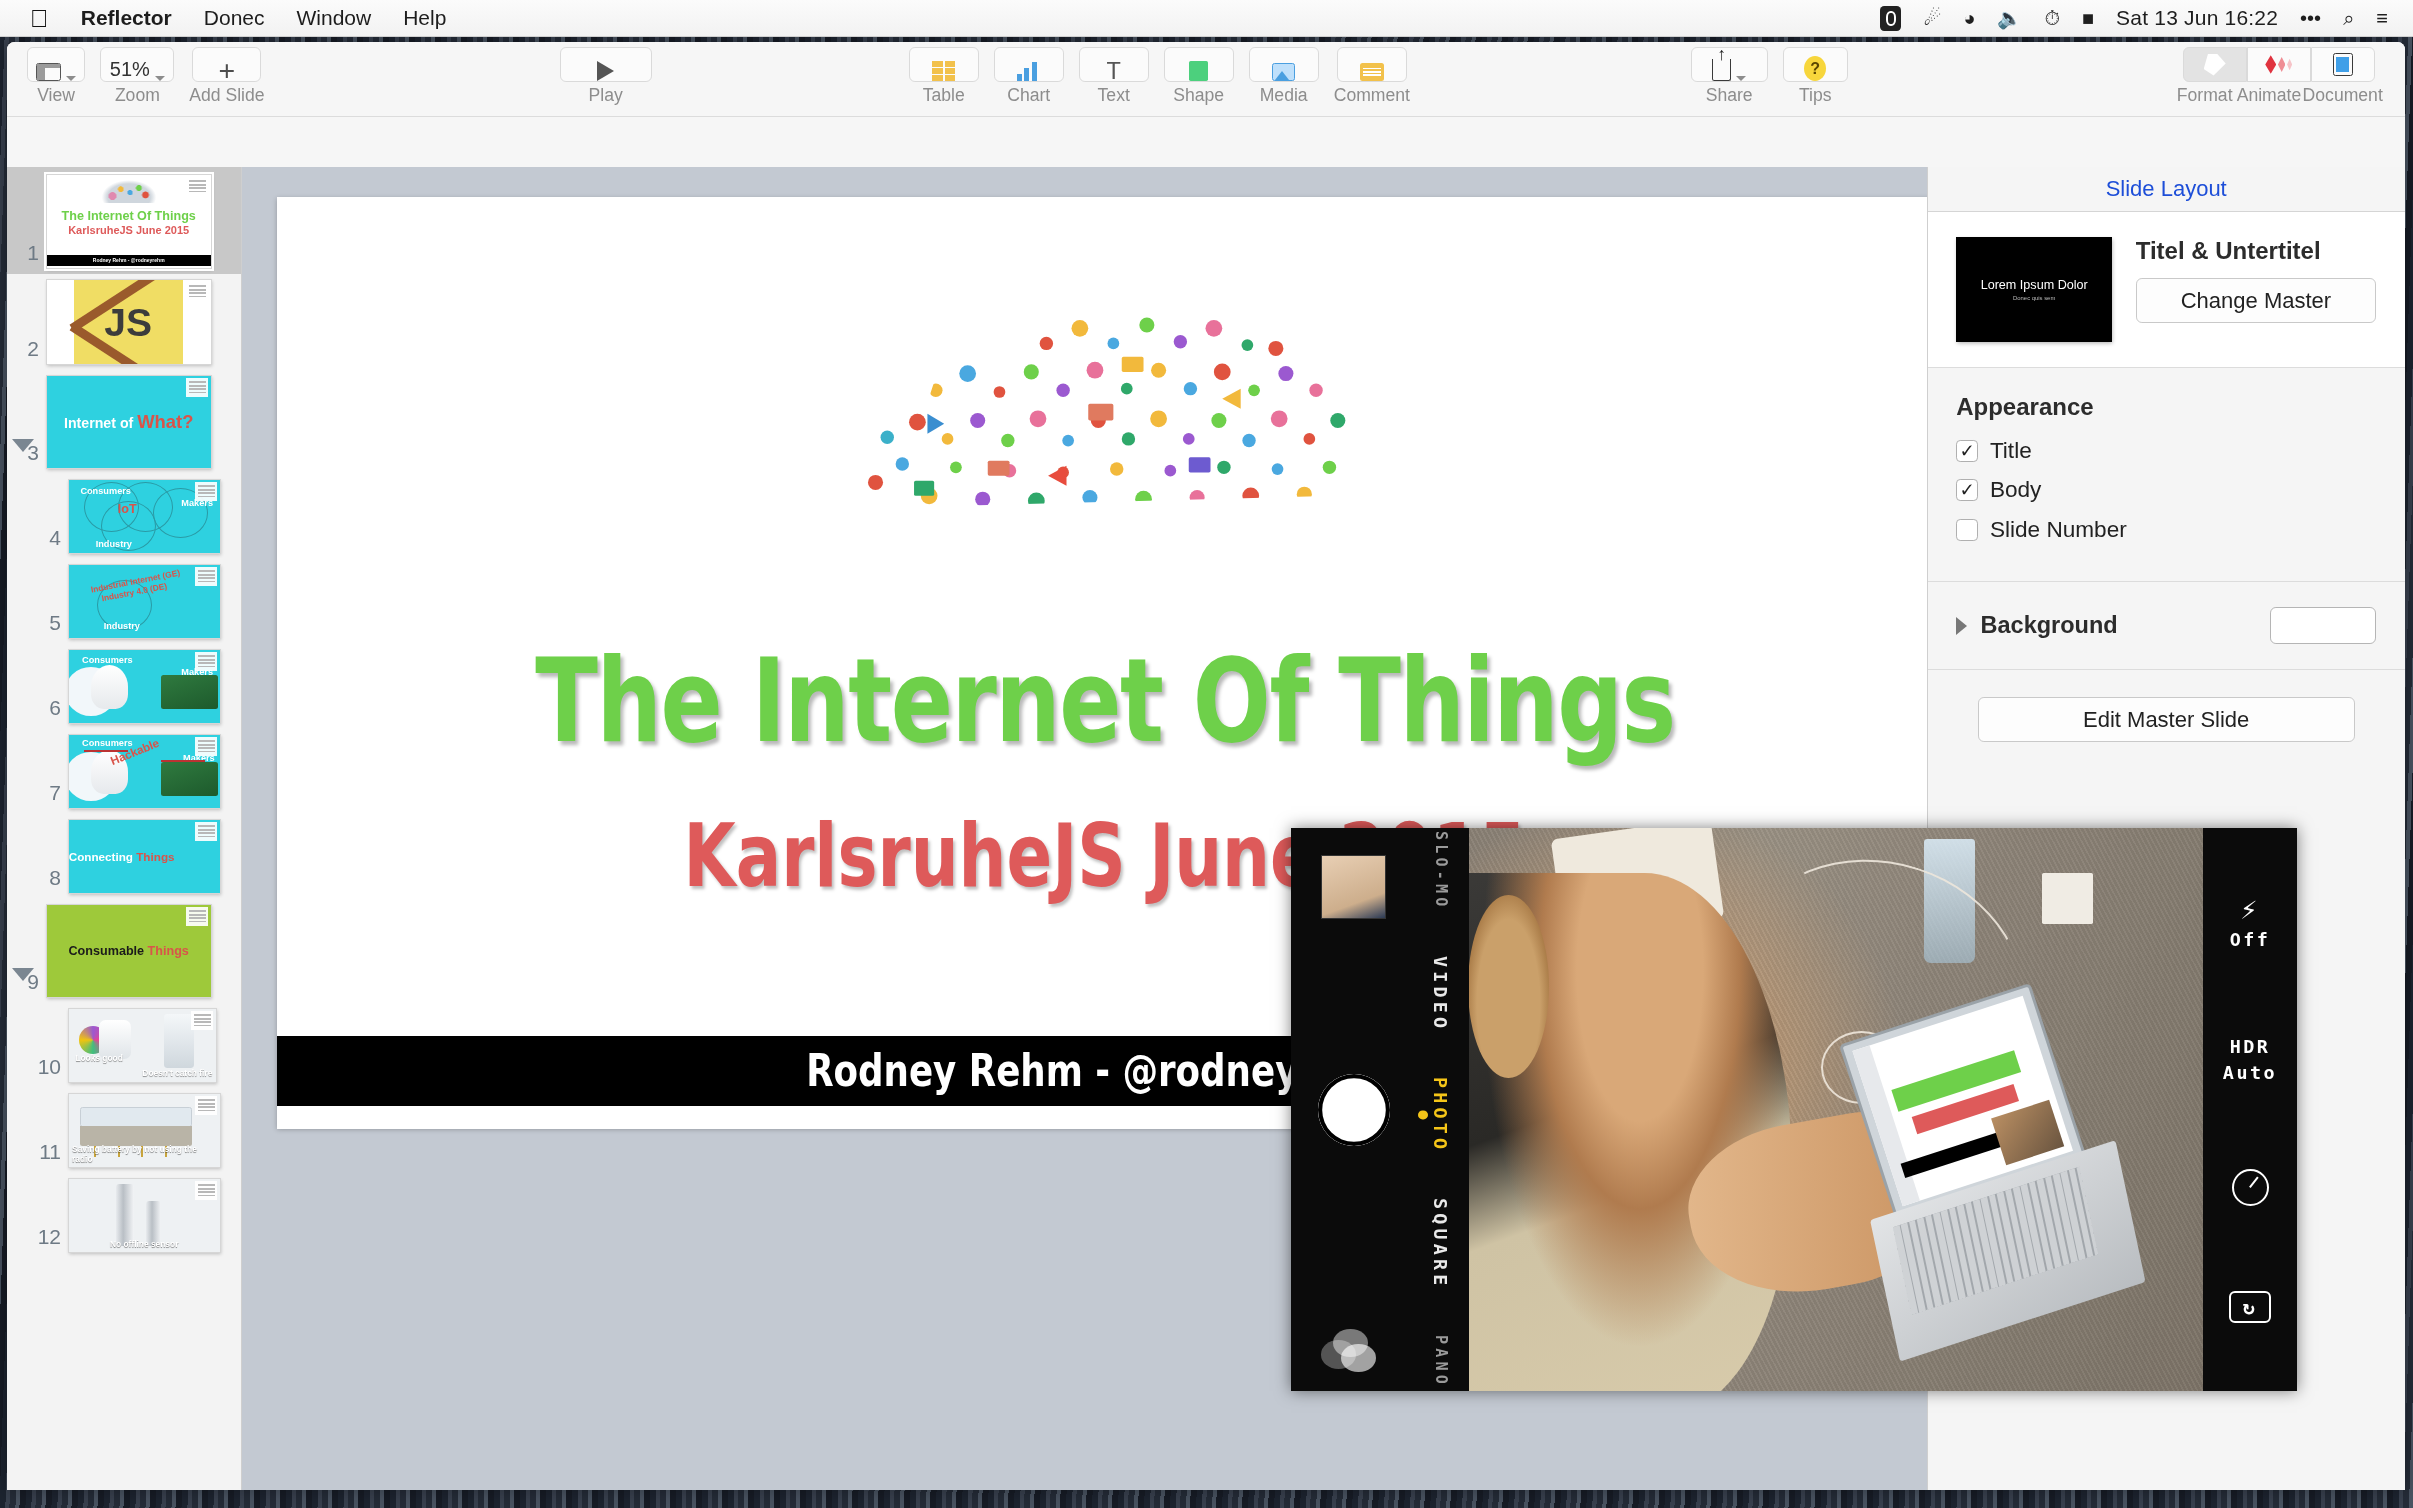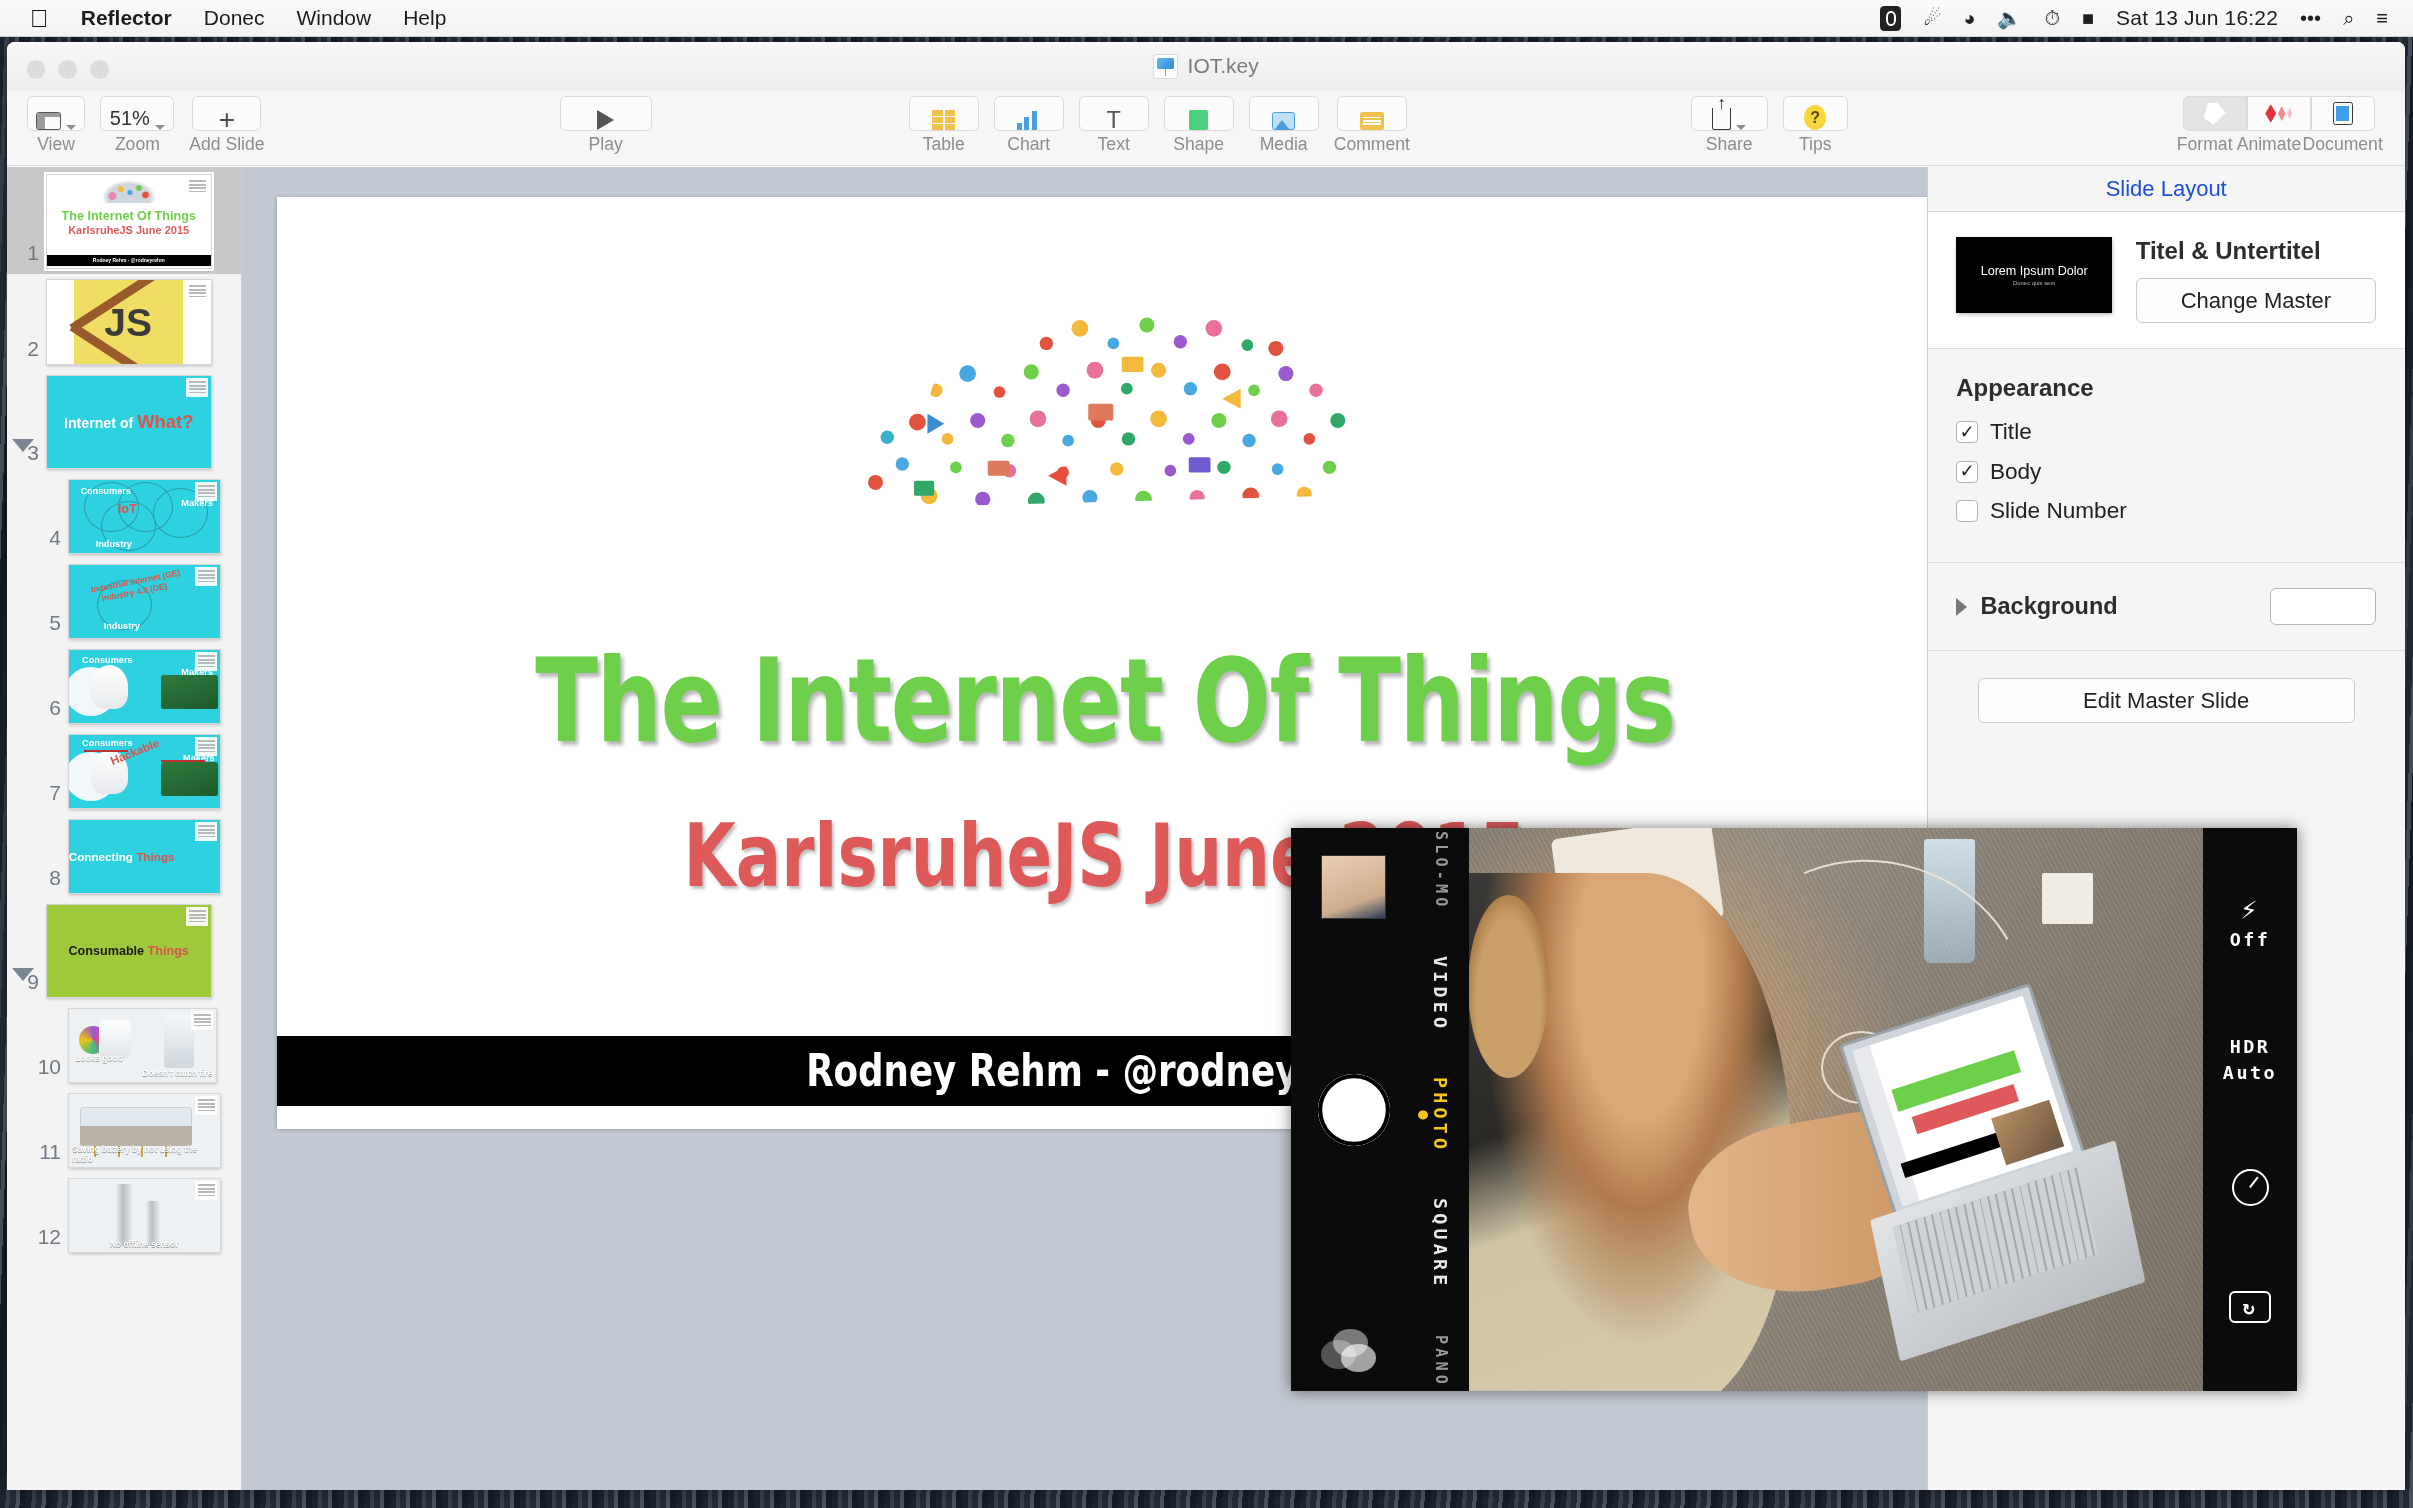--- a/index.html
+++ b/index.html
@@ -156,21 +156,21 @@
 
   
   #inspector{ width:478px; background:#f5f5f5; border-left:0.8px solid #cfcfcf;
     flex:none; position:relative; }
   .insp-head{ height:45px; display:flex; align-items:center; justify-content:center;
     font-size:22px; color:#1d4ed8; border-bottom:0.8px solid #d5d5d5;
     background:#f5f5f5; font-weight:400; }
   .insp-sec{ padding:25px 28.5px; border-bottom:0.8px solid #dcdcdc; }
   .insp-sec.white{ background:#fff; }
   .master-row{ display:flex; gap:23.5px; align-items:flex-start; }
-  .master-thumb{ width:156px; height:76px; background:#000;
+  .master-thumb{ width:156px; height:105px; background:#000;
     box-shadow:0.8px 1.7px 4.2px rgba(0,0,0,.3); display:flex; flex-direction:column;
     align-items:center; justify-content:center; gap:2.5px; }
   .mt1{ color:#fff; font-size:12.6px; }
   .mt2{ color:#bbb; font-size:5.9px; }
   .master-name{ font-size:24px; font-weight:bold; color:#2c2c2c; margin-bottom:13.4px; }
   .btn{ border:0.8px solid #c9c9c9; border-radius:5.9px; background:#fdfdfd;
     font-size:22px; color:#222; padding:8.4px 0; text-align:center; }
   .sec-title{ font-size:24px; font-weight:bold; color:#2c2c2c; margin-bottom:17px; }
   .chk-row{ display:flex; align-items:center; gap:11.7px; margin-bottom:13.4px; }
   .chk{ width:22px; height:22px; border:0.8px solid #b0b0b0; border-radius:4.2px;
@@ -297,31 +297,20 @@
     <div class="mb-ic">■</div>
     <div class="mb-clock">Sat 13 Jun  16:22</div>
     <div class="mb-ic">•••</div>
     <div class="mb-ic">⌕</div>
     <div class="mb-ic">≡</div>
   </div>
 </div>
 
 <div id="kwin">
 
-  <div id="titlebar">
-    <div class="traffic">
-      <span></span>
-      <span></span>
-      <span></span>
-    </div>
-    <div class="wintitle">
-      <span class="keyicon"></span>
-      <span>IOT.key</span>
-    </div>
-  </div>
 
   <div id="toolbar">
 
     <div class="tgroup" style="left:20px;">
       <div class="tbtn">
         <div class="tbox">
             <span class="ic-view"></span>
             <span class="chev"></span>
           </div>
         <div class="tlabel">View</div>

